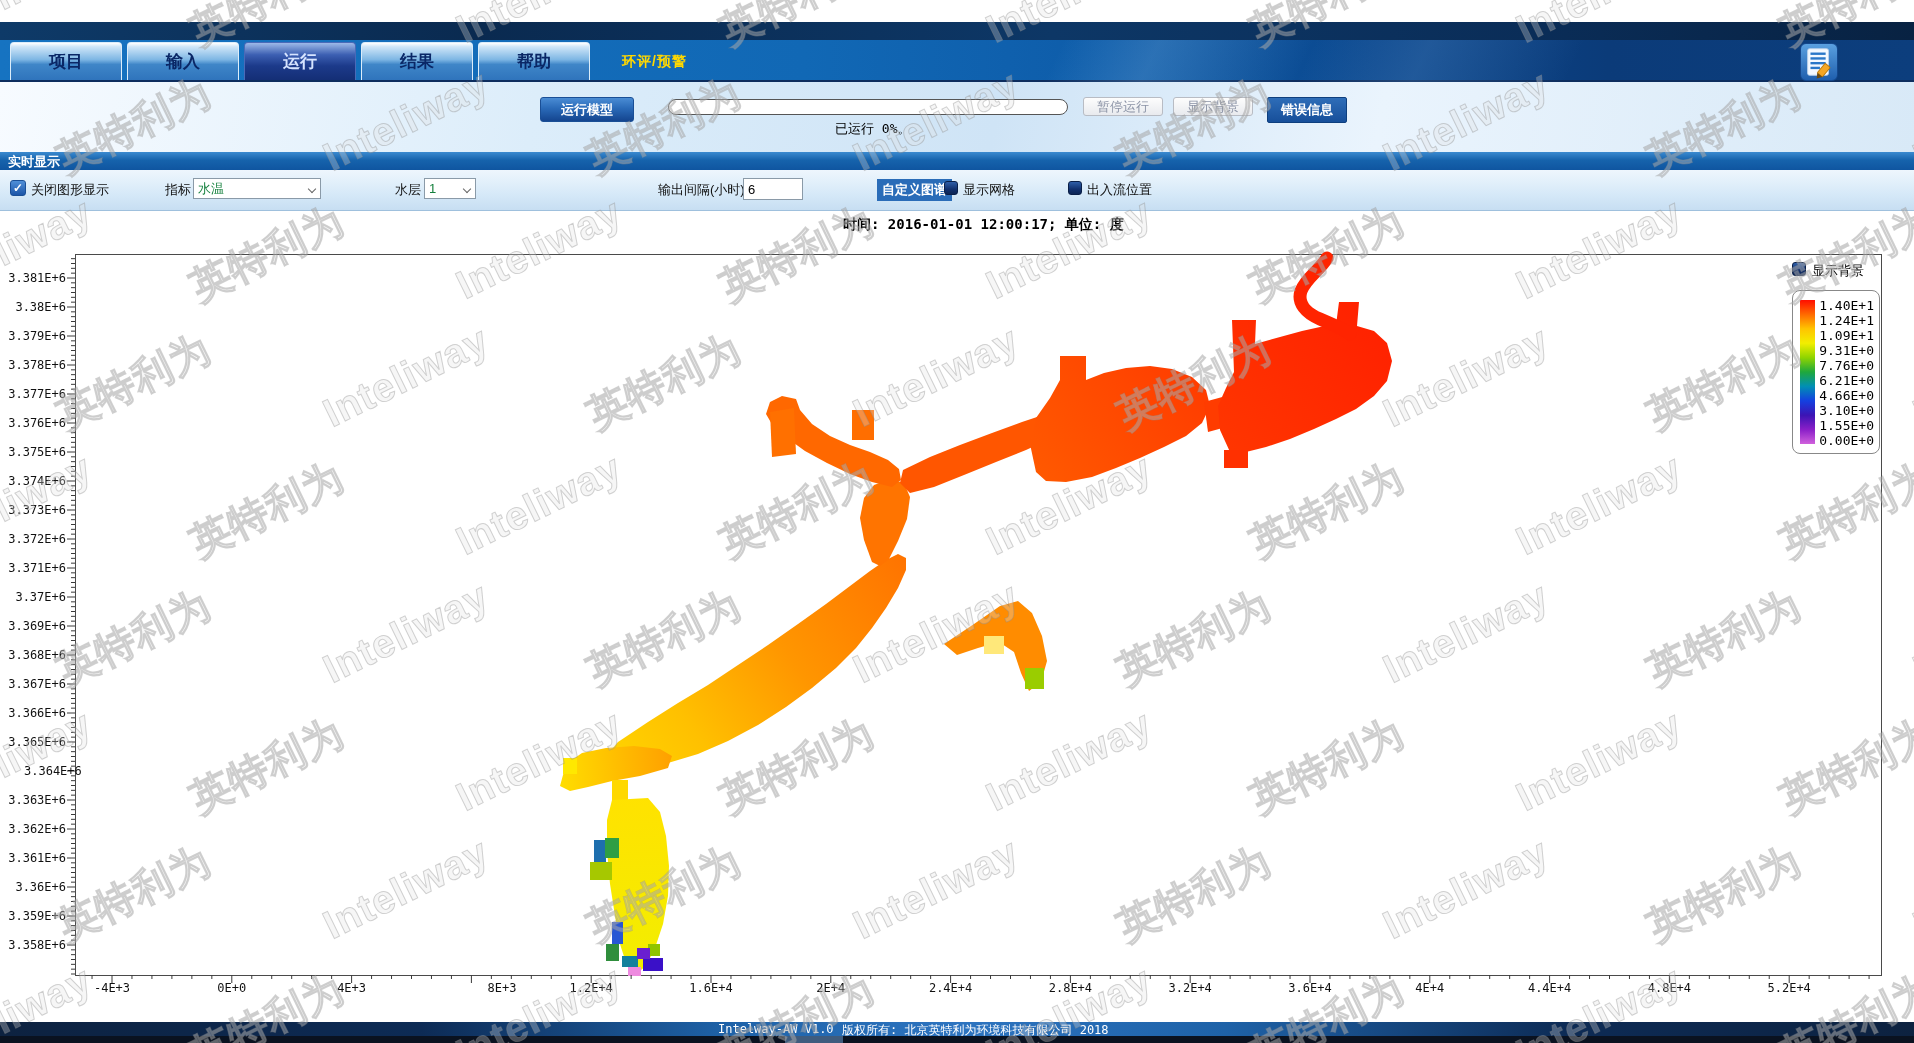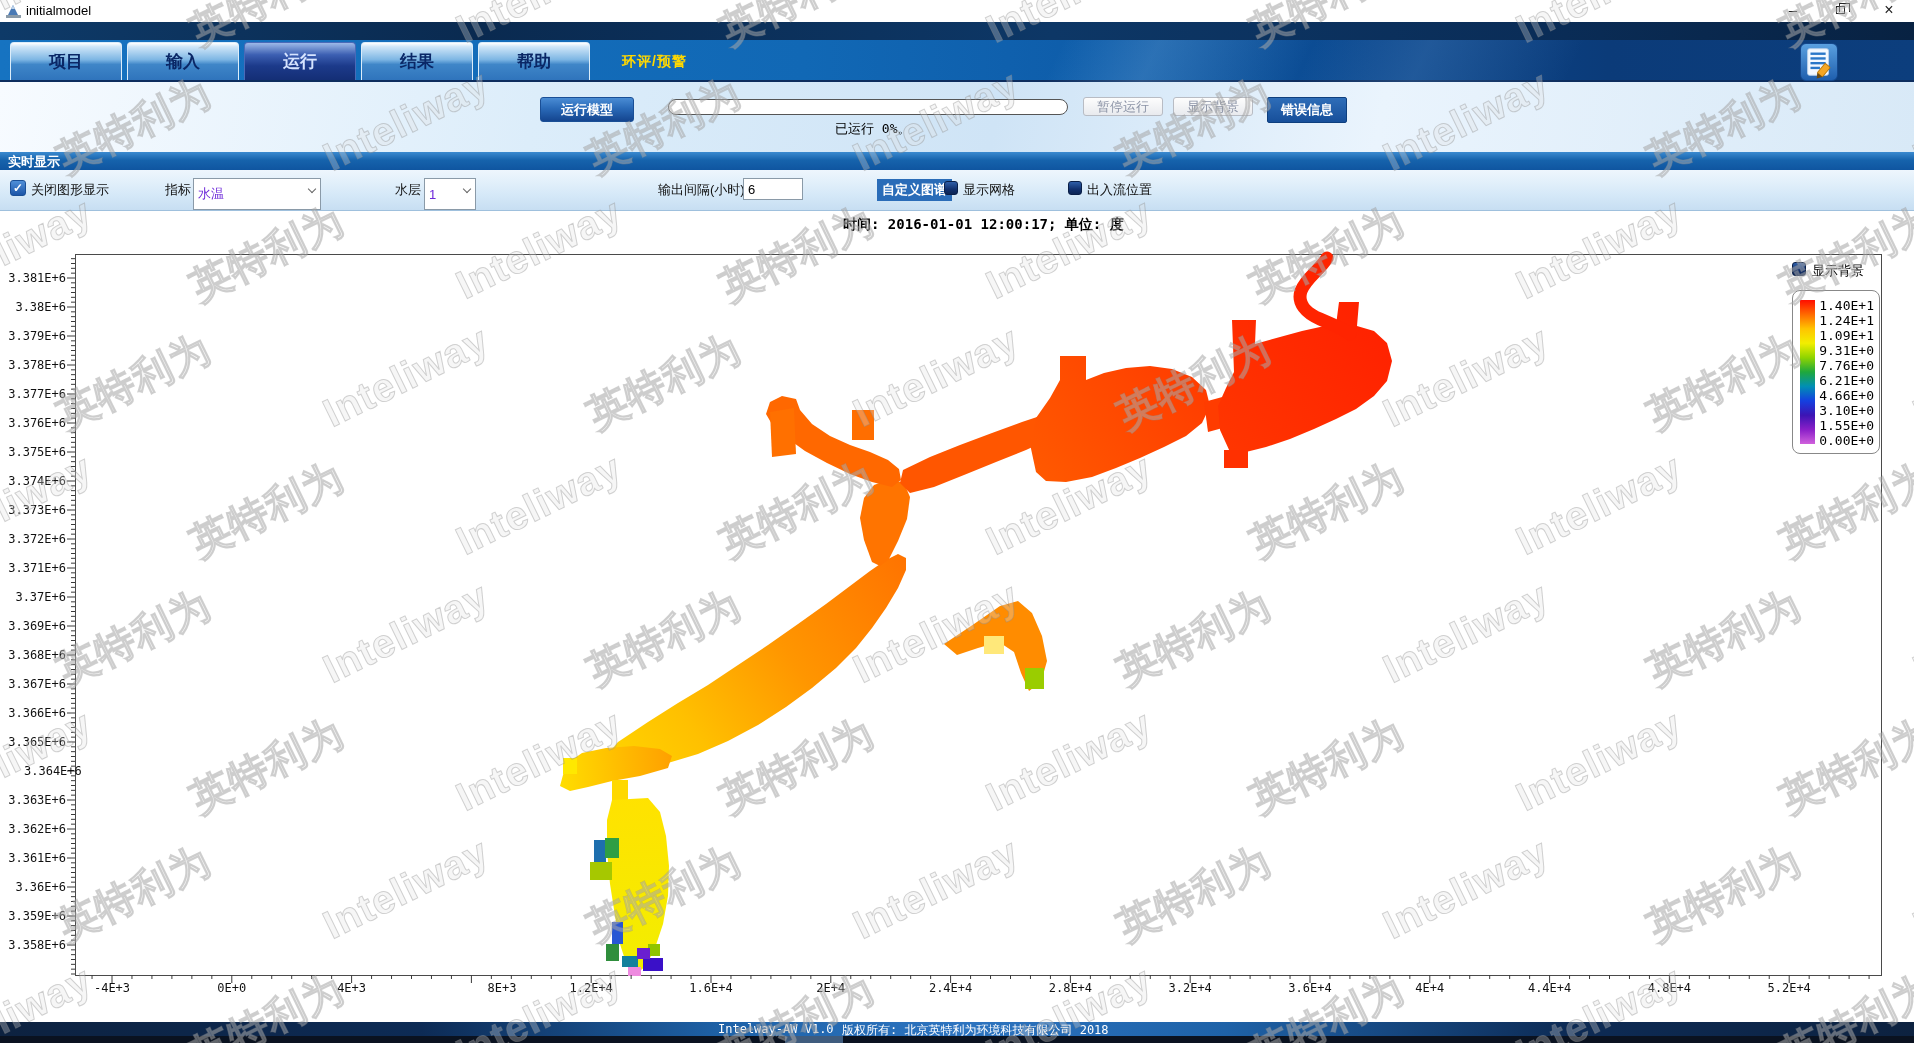--- a/index.html
+++ b/index.html
@@ -63,22 +63,22 @@
     background:linear-gradient(180deg,#3b8ad0 0%,#1663ac 45%,#0f55a0 100%); }
   .rt-header span { position:absolute; left:8px; top:1px; font-size:13px; font-weight:bold; color:#fff; }
   .controls { position:absolute; left:0; top:170px; width:1914px; height:41px;
     background:linear-gradient(180deg,#eef6fd 0%,#d6e9f8 60%,#c7def2 100%); border-bottom:1px solid #9fc0dd; }
   .ctl-label { position:absolute; top:11px; font-size:13px; color:#111; white-space:nowrap; }
   .checkbox { position:absolute; top:10px; width:16px; height:16px; border:1px solid #1a4f96; border-radius:3px;
     background:linear-gradient(180deg,#4f8fd8,#1c55a8); color:#fff; font-size:12px; font-weight:bold;
     line-height:14px; text-align:center; }
   .cube { position:absolute; top:11px; width:14px; height:14px; border-radius:3px;
     background:linear-gradient(180deg,#2e5ea8 0%,#11306e 60%,#0c2555 100%); border:1px solid #0a1f48; }
-  .dropdown { position:absolute; top:8px; height:32px; background:#fff; border:1px solid #8a9aa8;
-    font-size:13px; color:#6d28d9; display:flex; align-items:center; padding:0 4px; }
+  .dropdown { position:absolute; top:8px; height:21px; background:#fff; border:1px solid #8a9aa8;
+    font-size:13px; color:#15803d; display:flex; align-items:center; padding:0 4px; }
   .chev { position:absolute; right:5px; top:7px; width:6px; height:6px; border-right:1.5px solid #666;
     border-bottom:1.5px solid #666; transform:rotate(45deg); }
   .textinput { position:absolute; left:743px; top:8px; width:60px; height:22px; border:1px solid #8a9aa8;
     background:#fff; font-size:13px; color:#000; padding:0 4px; font-family:"Liberation Sans",sans-serif; }
   .spectrum { position:absolute; left:877px; top:9px; background:#2a6cb8; color:#fff; font-size:13px;
     font-weight:bold; padding:2px 5px; }
 
   
   .chart { position:absolute; left:0; top:211px; width:1914px; height:811px; background:#fff; }
   .caption { position:absolute; left:843px; top:216px; font-size:14px; color:#000;
@@ -112,33 +112,20 @@
   .wm-layer { position:absolute; left:0; top:0; width:1914px; height:1043px; overflow:hidden;
     pointer-events:none; z-index:40; }
   .wm { position:absolute; font-size:40px; font-weight:bold; letter-spacing:1px; transform:rotate(-26deg);
     color:rgba(225,225,225,.30); -webkit-text-stroke:1px rgba(140,140,140,.38); white-space:nowrap; }
 </style>
 </head>
 <body>
 
 <div id="app">
 
-  <div class="titlebar">
-    <svg class="app-icon" viewBox="0 0 15 14">
-      <rect x="0" y="11" width="15" height="3" fill="#8a9aa8"></rect>
-      <polygon points="7,1 12,11 2,11" fill="#4a7ab5"></polygon>
-      <polygon points="7,1 9,5 5,5" fill="#bcd2ea"></polygon>
-    </svg>
-    <span class="title-text">initialmodel</span>
-    <div class="winbtn min">–</div>
-    <div class="winbtn restore">
-        <span class="restore-glyph"></span>
-      </div>
-    <div class="winbtn close">×</div>
-  </div>
 
   <div class="navband"></div>
 
   <div class="ribbon">
     <div>
         <div class="tab" style="left: 10px;">项目</div>
         <div class="tab" style="left: 127px;">输入</div>
         <div class="tab active" style="left: 244px;">运行</div>
         <div class="tab" style="left: 361px;">结果</div>
         <div class="tab" style="left: 478px;">帮助</div>

